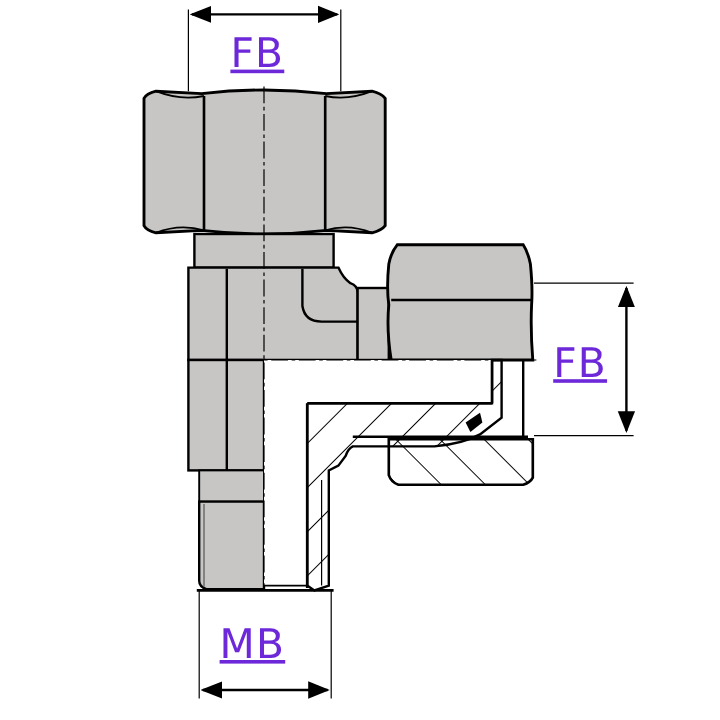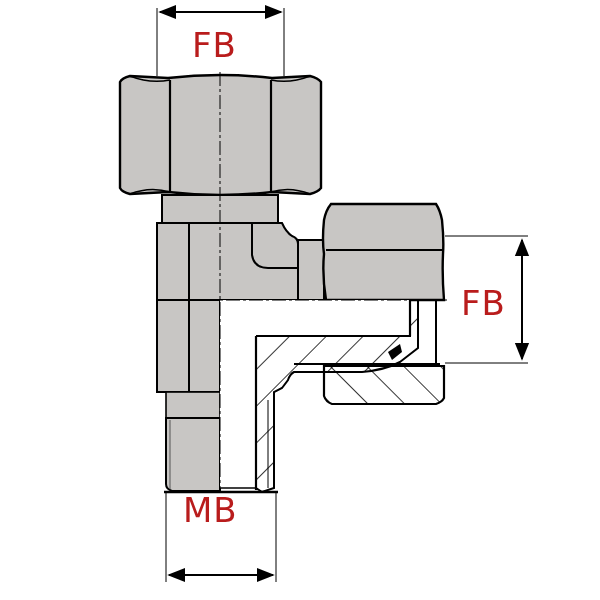--- a/index.html
+++ b/index.html
@@ -2,27 +2,28 @@
 <html><head>
   <meta charset="utf-8">
   <style>
     html, body { margin: 0; padding: 0; background: #ffffff; }
     .canvas { position: relative; width: 600px; height: 600px; overflow: hidden; background: #ffffff; }
     svg { position: absolute; left: 0; top: 0; }
     .label {
       position: absolute;
       font-family: "DejaVu Sans", "Liberation Sans", sans-serif;
       font-size: 34px;
-      color: #b91c1c;
+      color: #6d28d9;
       line-height: 1;
       letter-spacing: 1px;
+      text-decoration: underline;
     }
     .lbl-top { left: 192px; top: 28px; }
     .lbl-right { left: 461px; top: 286px; }
-    .lbl-bottom { left: 183px; top: 493px; }
+    .lbl-bottom { left: 183px; top: 520px; }
   </style>
 </head>
 <body>
 
 <div class="canvas">
   <svg width="600" height="600" viewBox="0 0 600 600" xmlns="http://www.w3.org/2000/svg">
     <defs>
       <marker id="arrow" viewBox="0 0 10 10" refX="9" refY="5" markerWidth="9" markerHeight="9" orient="auto-start-reverse">
         <path d="M0,1 L10,5 L0,9 z" fill="#000"></path>
       </marker>

